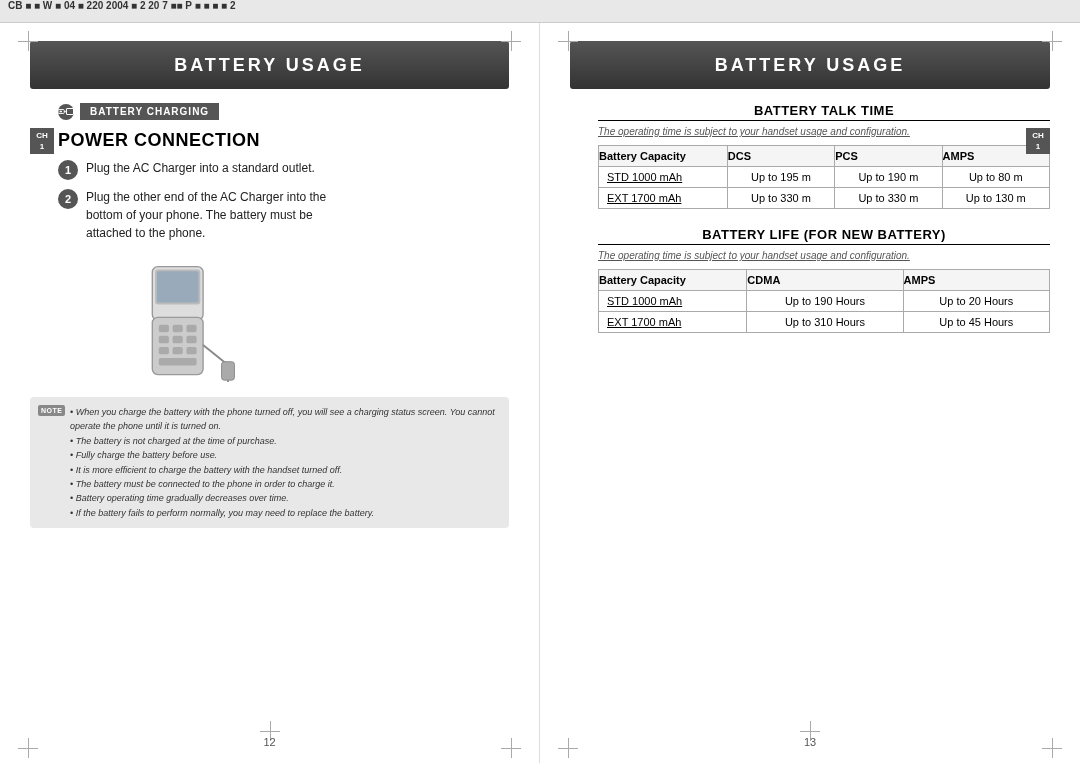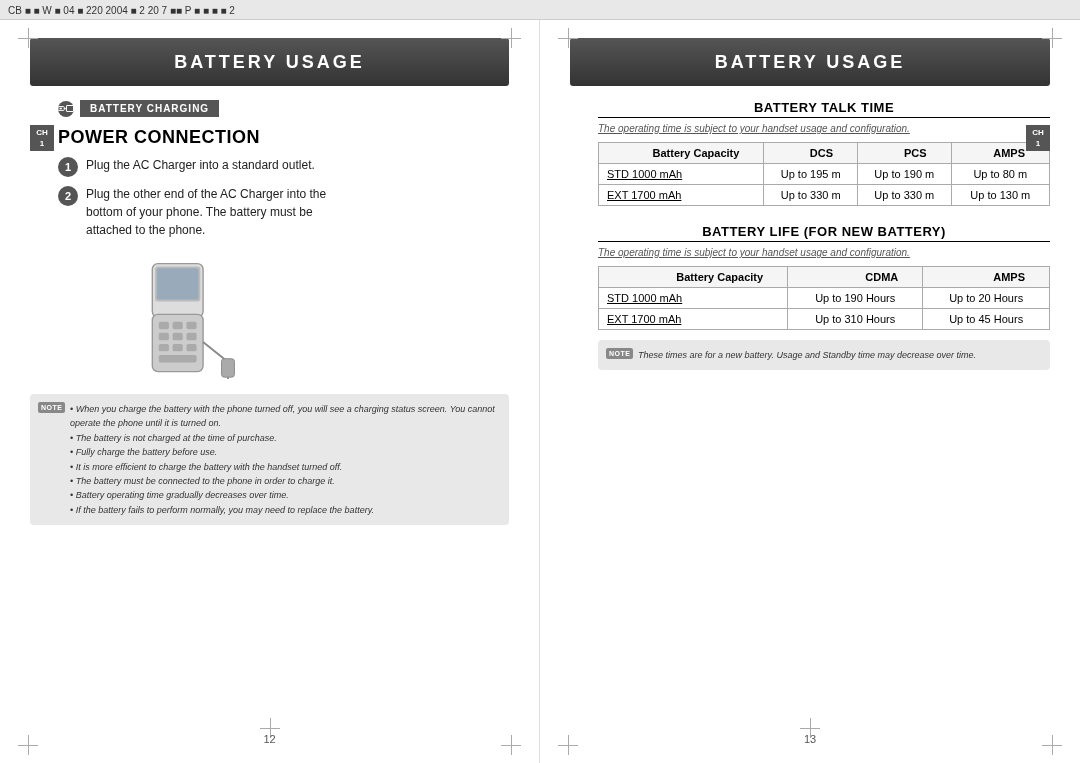--- a/index.html
+++ b/index.html
@@ -7,27 +7,28 @@
       width: 1080px;
       height: 763px;
       background: #f0f0f0;
       font-family: Arial, sans-serif;
       font-size: 12px;
       overflow: hidden;
     }
 
     .top-bar {
       background: #e8e8e8;
-      padding: 5px 8px;
+      padding: 11px 8px;
       font-size: 10px;
       color: #333;
       border-bottom: 1px solid #ccc;
       height: 20px;
       display: flex;
-      align-items: flex-start;
+      align-items: flex-end;
+      font-weight: bold;
     }
 
     .pages-container {
       display: flex;
       width: 1080px;
       height: 520px;
     }
 
     .page {
       width: 540px;
@@ -270,24 +271,24 @@
     table {
       width: calc(100% - 88px);
       margin: 8px auto 0;
       margin-left: 58px;
       border-collapse: collapse;
       font-size: 11px;
     }
 
     table th {
       border: 1px solid #aaa;
-      padding: 4px 24px;
+      padding: 4px 0;
       background: #f5f5f5;
       font-weight: bold;
-      text-align: right;
+      text-align: left;
       font-size: 11px;
     }
 
     table td {
       border: 1px solid #aaa;
       padding: 4px 8px;
       text-align: center;
       font-size: 11px;
     }
 
@@ -456,23 +457,19 @@
           <td>Up to 20 Hours</td>
         </tr>
         <tr>
           <td>EXT 1700 mAh</td>
           <td>Up to 310 Hours</td>
           <td>Up to 45 Hours</td>
         </tr>
       </tbody>
     </table>
 
-    <div class="right-note-box">
-      <span class="note-label">NOTE</span>
-      <div class="note-text">These times are for a new battery. Usage and Standby time may decrease over time.</div>
-    </div>
 
     <div class="crosshair" style="bottom:25px;left:50%;transform:translateX(-50%);"></div>
     <div class="page-number">13</div>
     <div class="crosshair" style="bottom:8px;left:18px;"></div>
     <div class="crosshair" style="bottom:8px;right:18px;"></div>
   </div>
 </div>
 
 </body></html>

